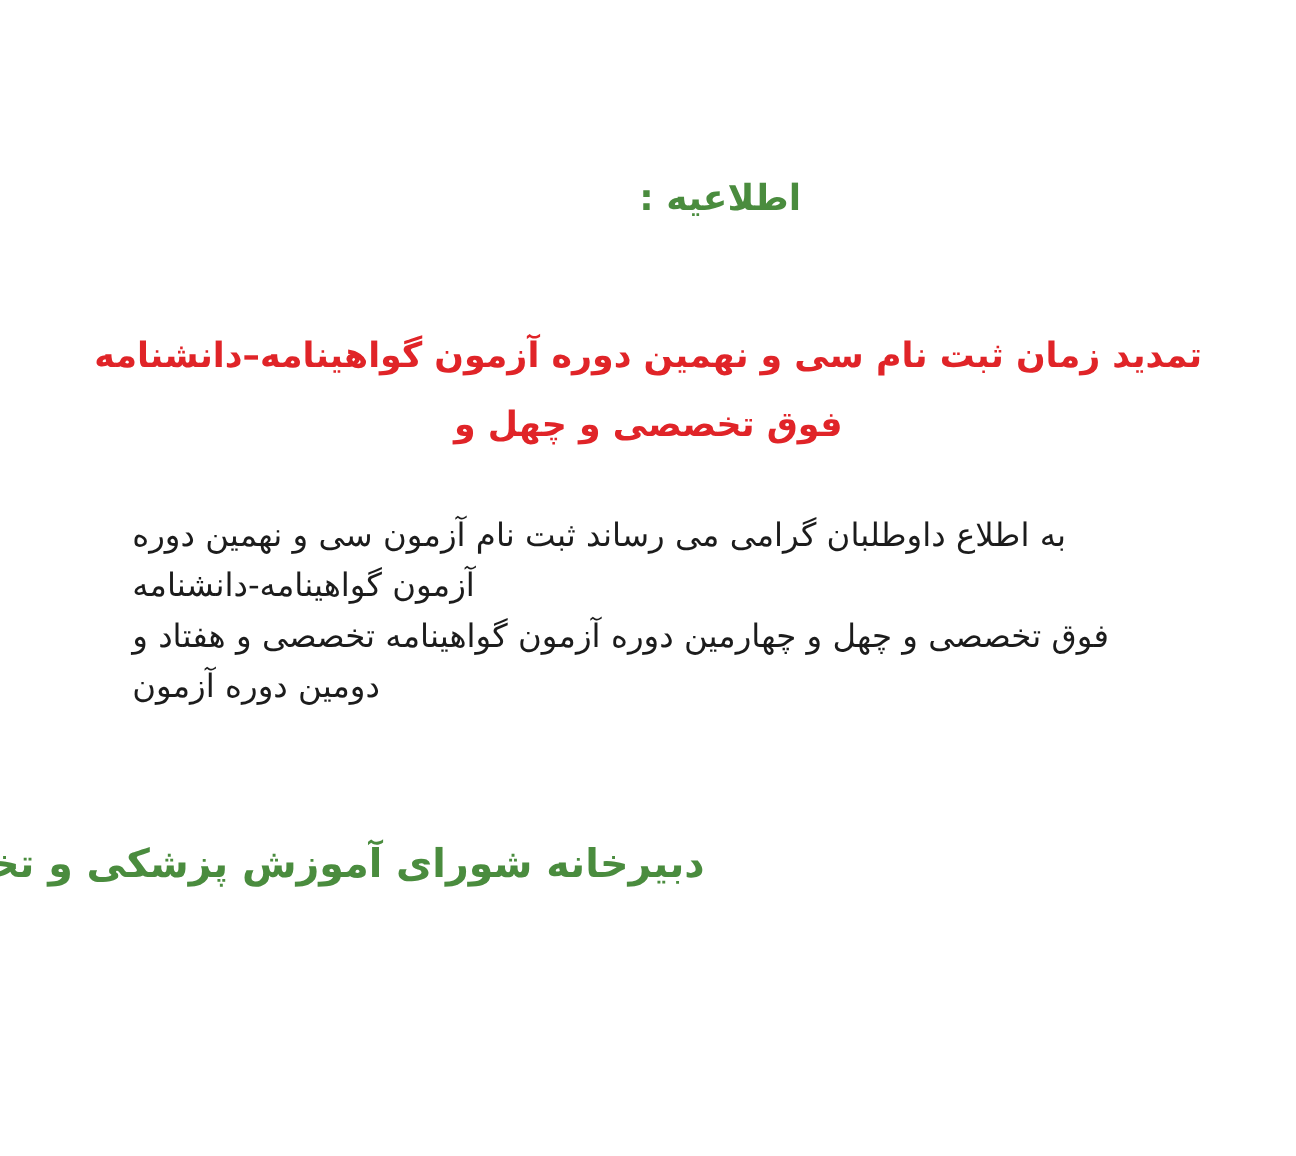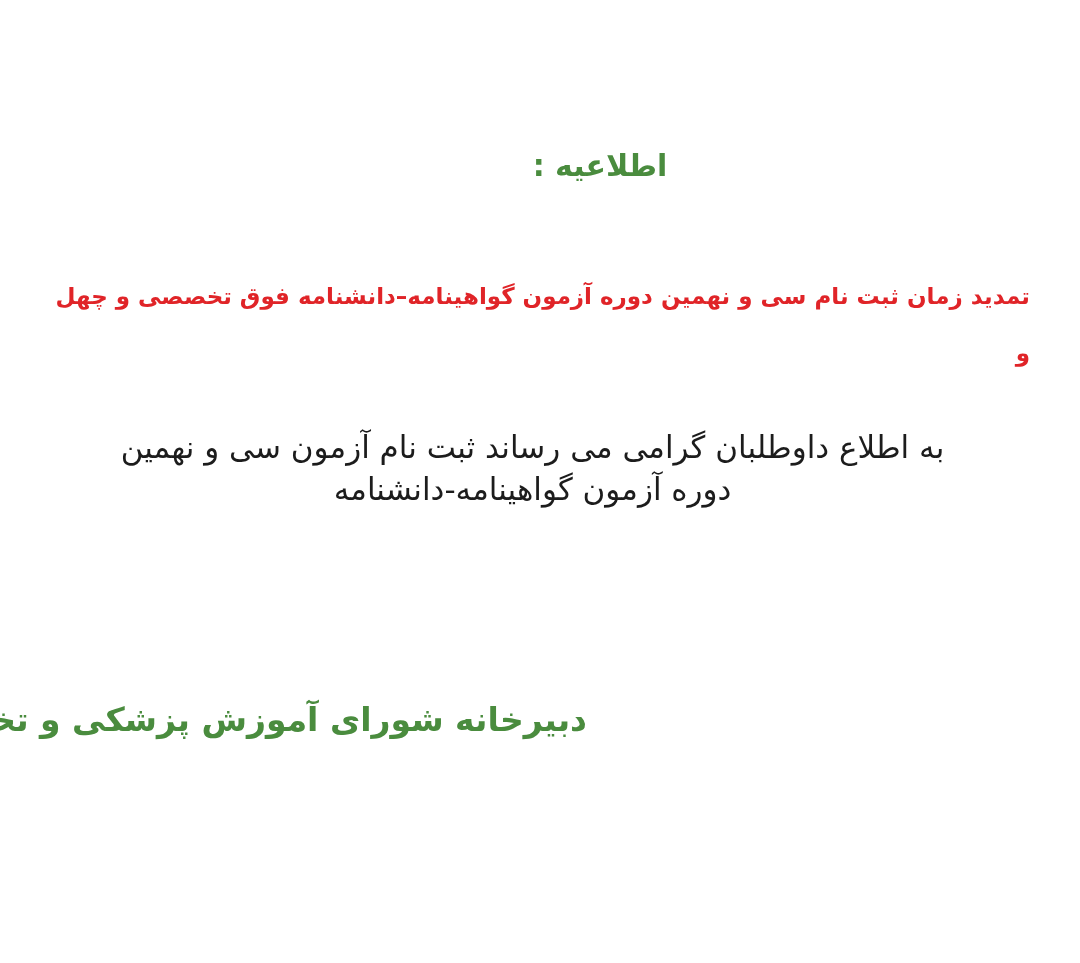--- a/index.html
+++ b/index.html
@@ -31,33 +31,33 @@
     font-size:30px;
     font-weight:bold;
     color:var(--green);
     letter-spacing:0;
   }
   .notice-heading{
     position:absolute;
     top:268px;
     left:50px;
     right:50px;
-    text-align:right;
-    font-size:23px;
+    text-align:center;
+    font-size:29px;
     font-weight:bold;
     color:var(--red);
     line-height:57px;
   }
   .notice-body{
     position:absolute;
     top:426px;
     right:125px;
     left:110px;
-    text-align:center;
-    font-size:31px;
+    text-align:left;
+    font-size:27px;
     color:var(--ink);
     line-height:42px;
   }
   .signature{
     position:absolute;
     top:700px;
     left:0;
     right:493px;
     text-align:center;
     white-space:nowrap;
@@ -72,17 +72,18 @@
 <div class="page">
 
   <div class="notice-title">اطلاعیه :</div>
 
   <div class="notice-heading">
     <div>تمدید زمان ثبت نام سی و نهمین دوره آزمون گواهینامه–دانشنامه فوق تخصصی و چهل و</div>
   </div>
 
   <div class="notice-body">
     <div>به اطلاع داوطلبان گرامی می رساند ثبت نام آزمون سی و نهمین دوره آزمون گواهینامه-دانشنامه</div>
+    <div>فوق تخصصی و چهل و چهارمین دوره آزمون گواهینامه تخصصی و هفتاد و دومین دوره آزمون</div>
   </div>
 
   <div class="signature">دبیرخانه شورای آموزش پزشکی و تخصصی</div>
 
 </div>
 
 </body></html>

